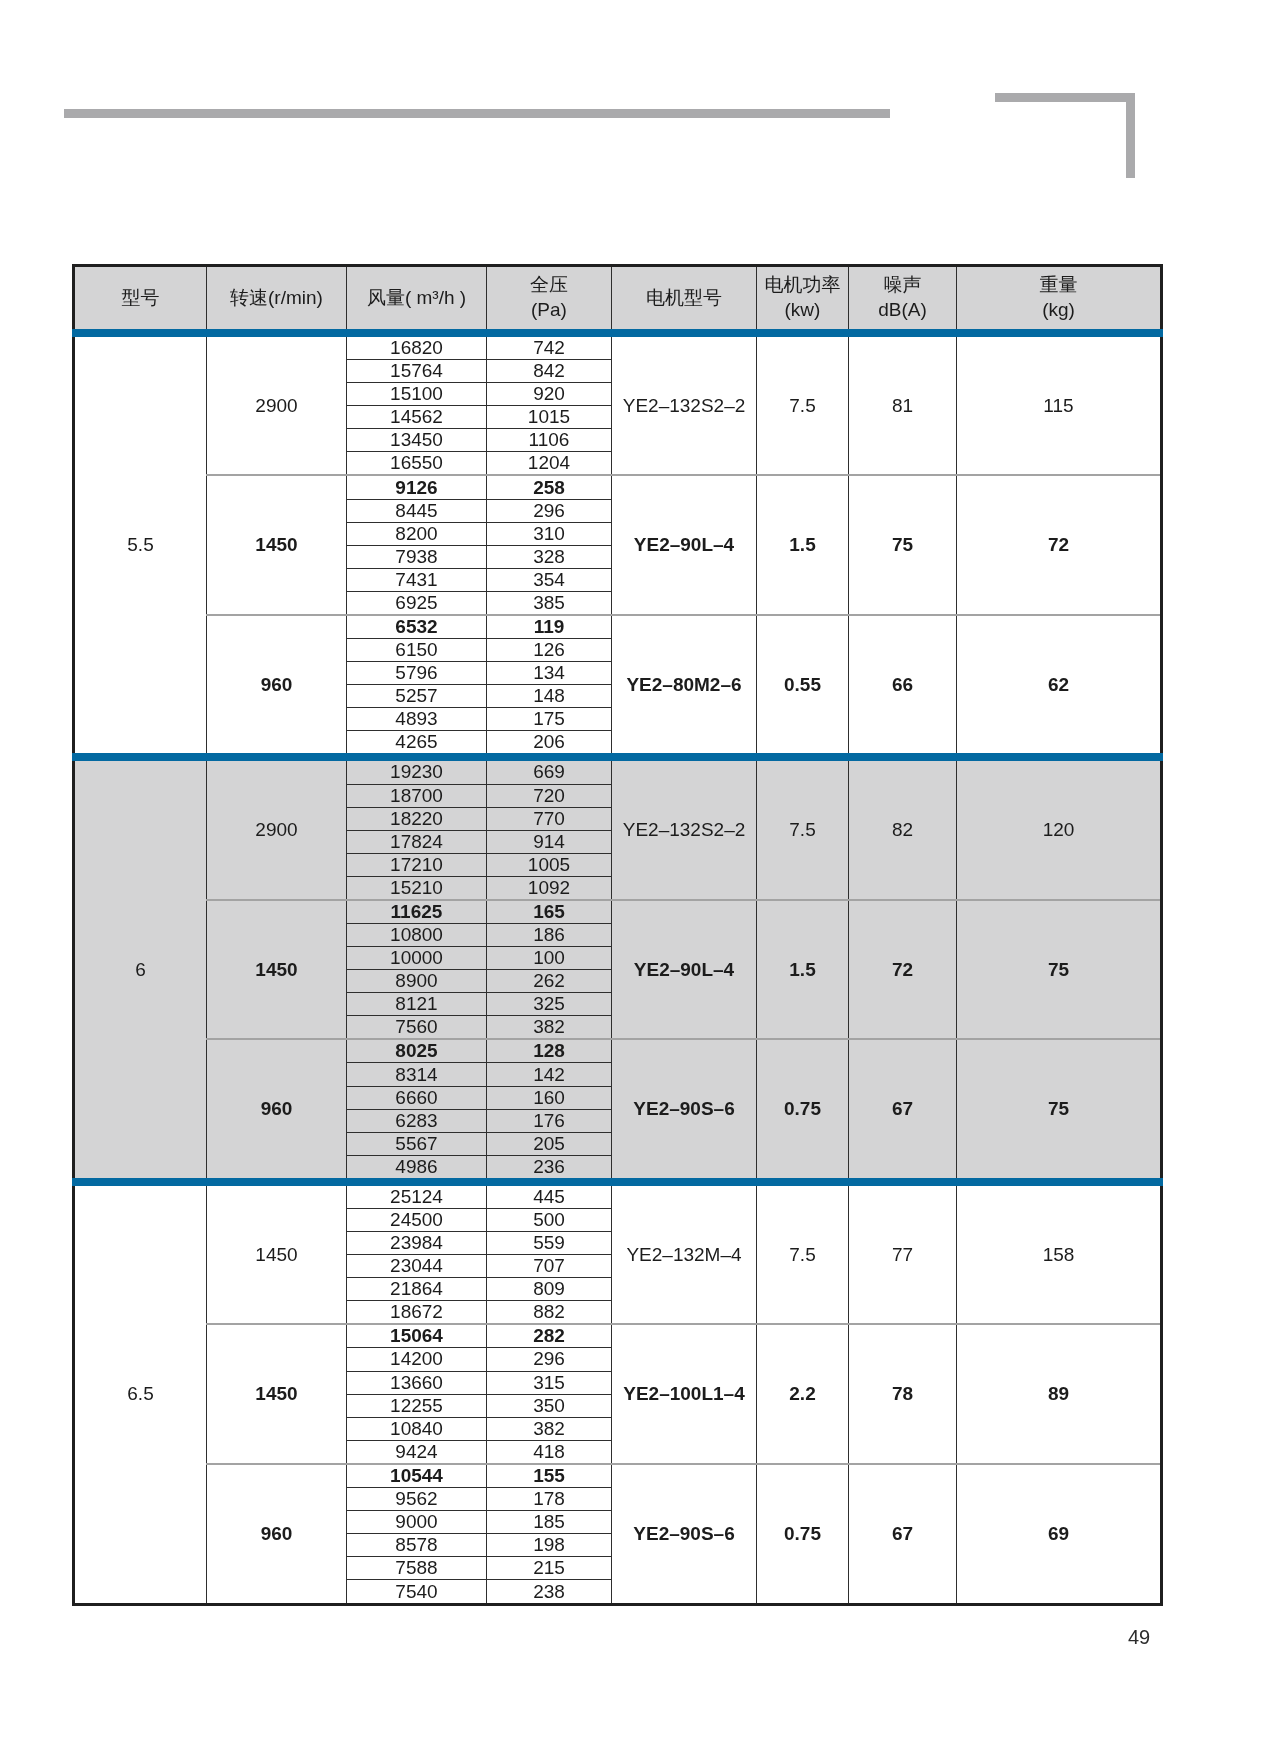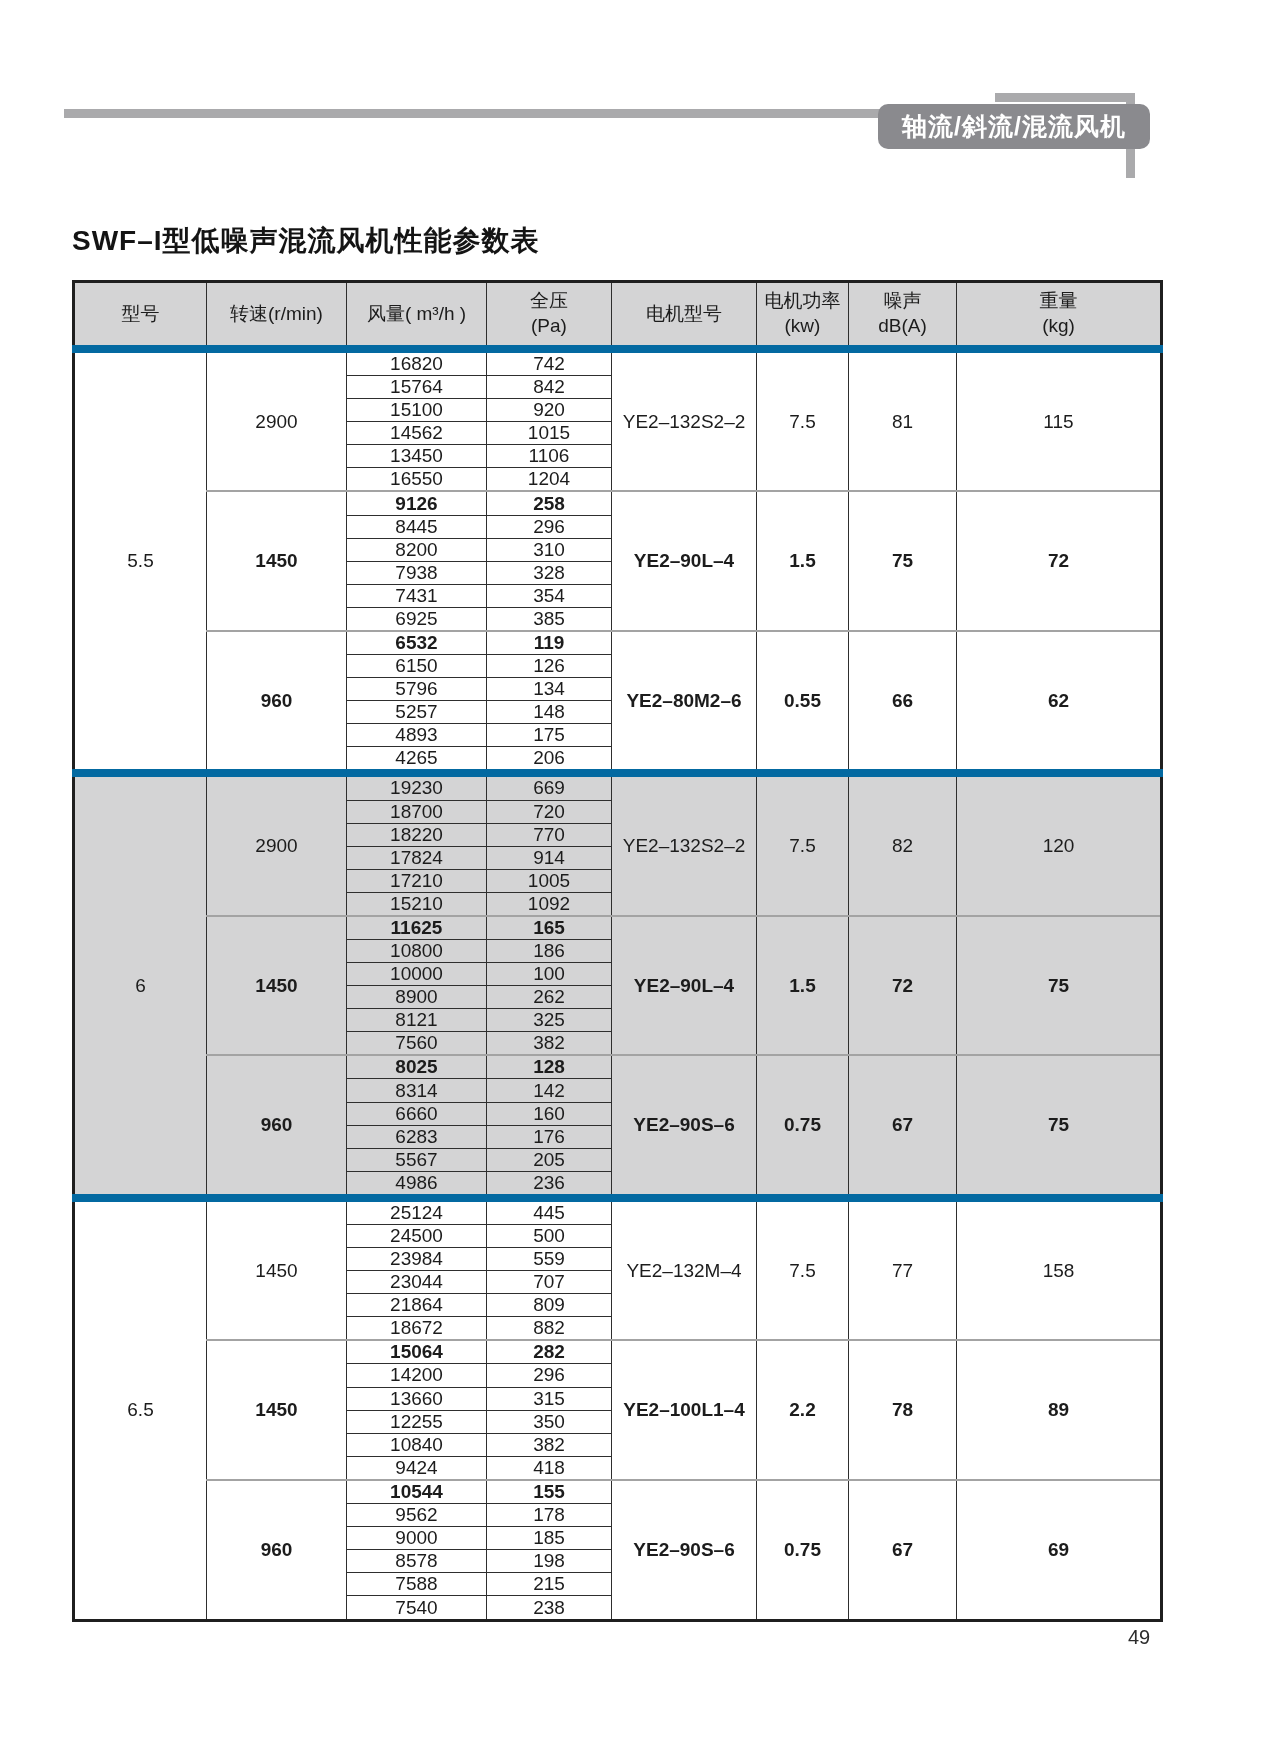--- a/index.html
+++ b/index.html
@@ -18,21 +18,21 @@
   .banner{
     position:absolute;left:878px;top:104px;width:272px;height:45px;
     background:#8a8a8e;border-radius:10px;
     display:flex;align-items:center;justify-content:center;
     color:#ffffff;font-size:25px;font-weight:bold;letter-spacing:1px;
   }
   .title{
     position:absolute;left:72px;top:222px;
     font-size:28px;font-weight:bold;color:#141414;letter-spacing:1px;
   }
-  .table-wrap{position:absolute;left:72px;top:280px;}
+  .table-wrap{position:absolute;left:72px;top:264px;}
   table.perf{
     border-collapse:collapse;table-layout:fixed;
     width:1088px;height:1342px;
     font-size:19px;color:#1c1c1c;
     border:3px solid #1f1f1f;
   }
   .perf col.c1{width:133px}.perf col.c2{width:140px}.perf col.c3{width:140px}
   .perf col.c4{width:125px}.perf col.c5{width:145px}.perf col.c6{width:92px}
   .perf col.c7{width:108px}.perf col.c8{width:205px}
   .perf th,.perf td{
@@ -56,23 +56,21 @@
 </style>
 </head>
 <body>
 
 <div class="page">
 
   <div class="bar-long" style="background: rgb(170, 170, 172);"></div>
   <div class="bar-top" style="background: rgb(170, 170, 172);"></div>
   <div class="bar-vert" style="background: rgb(170, 170, 172);"></div>
 
-  <div class="banner" style="background: rgb(138, 138, 142);">轴流/斜流/混流风机</div>
-
-  <div class="title">SWF–I型低噪声混流风机性能参数表</div>
+
 
   <div class="table-wrap">
     <table class="perf">
       <colgroup>
         <col class="c1">
           <col class="c2">
           <col class="c3">
           <col class="c4">
         <col class="c5">
           <col class="c6">

